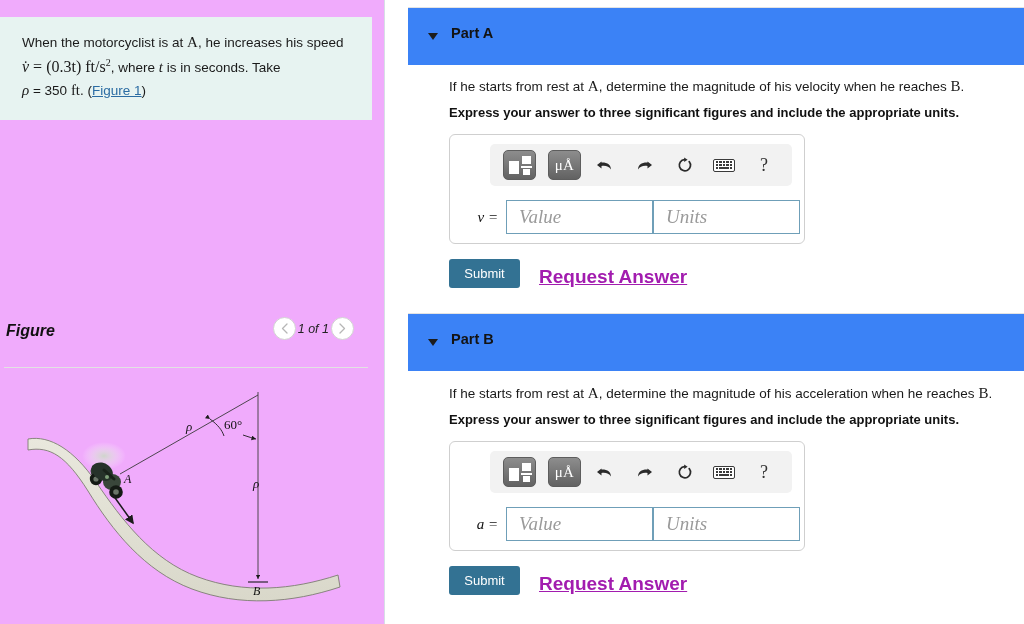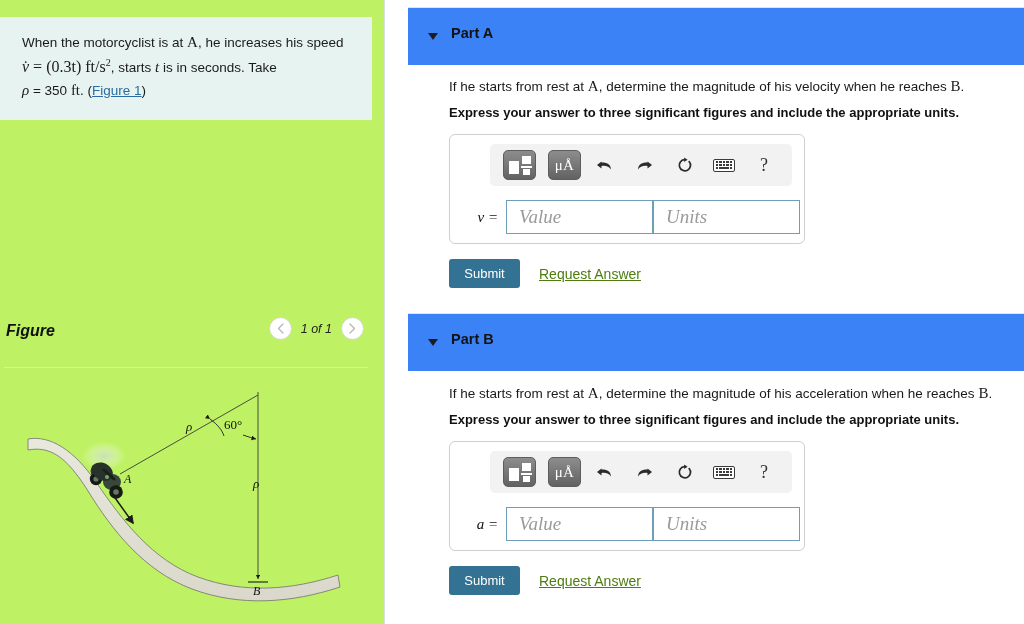--- a/index.html
+++ b/index.html
@@ -9,21 +9,21 @@
     background: #ffffff;
     font-family: "Liberation Sans", sans-serif;
     overflow: hidden;
   }
   #root { position: relative; width: 1024px; height: 624px; }
 
   
   #left-panel {
     position: absolute; left: 0; top: 0;
     width: 384px; height: 624px;
-    background: #bef264;
+    background: #f0abfc;
   }
   #panel-divider {
     position: absolute; left: 384px; top: 0;
     width: 1px; height: 624px;
     background: #d7dee6;
   }
 
   #problem-statement {
     position: absolute; left: 0; top: 17px;
     width: 372px;
@@ -46,22 +46,22 @@
   
   #figure-header {
     position: absolute; left: 0; top: 322px;
     width: 372px; height: 46px; font-style: italic;
   }
   #figure-title {
     position: absolute; left: 6px; top: 0;
     font-size: 16px; font-weight: bold; color: #111;
   }
   #figure-nav {
-    position: absolute; right: 8px; top: -5px;
-    display: flex; align-items: center; gap: 9px; text-align: center;
+    position: absolute; right: 18px; top: -5px;
+    display: flex; align-items: center; gap: 2px; text-align: center;
   }
   .nav-circle {
     width: 23px; height: 23px; border-radius: 50%;
     border: 1px solid #d2d2d2; background: #fff;
     display: flex; align-items: center; justify-content: center;
     color: #b6b6b6; font-size: 12px; cursor: pointer;
     line-height: 1;
   }
   #figure-counter { font-size: 12.5px; color: #222; }
   #figure-rule {
@@ -195,38 +195,38 @@
     position: absolute; left: 64px;
     width: 71px; height: 29px;
     background: #337293;
     border: none; border-radius: 3px;
     color: #fff; font-size: 13px;
     font-family: "Liberation Sans", sans-serif;
     cursor: pointer;
   }
   .request-link {
     position: absolute; left: 154px;
-    font-size: 14px; font-weight: normal;
-    color: #4d7c0f; text-decoration: underline;
+    font-size: 19px; font-weight: bold;
+    color: #a21caf; text-decoration: underline;
     cursor: pointer;
   }
 </style>
 </head>
 <body>
 
 <div id="root">
 
   <div id="left-panel">
 
     <div id="problem-statement">
       <div class="prob-line">
         <span>When the motorcyclist is at </span><span class="serif-up" style="font-size:15px">A</span><span>, he increases his speed</span>
       </div>
       <div class="prob-line" style="line-height:22px">
-        <span class="mathbig serif-it">v̇</span><span class="mathbig"> = </span><span class="mathbig serif-up">(0.3t)</span><span class="mathbig serif-up">&nbsp;</span><span class="mathbig serif-up">ft/s</span><sup class="serif-up" style="font-size:10px">2</sup><span>, starts </span><span class="serif-it" style="font-size:15px">t</span><span> is in seconds. Take</span>
+        <span class="mathbig serif-it">v̇</span><span class="mathbig"> = </span><span class="mathbig serif-up">(0.3t)</span><span class="mathbig serif-up">&nbsp;</span><span class="mathbig serif-up">ft/s</span><sup class="serif-up" style="font-size:10px">2</sup><span>, where </span><span class="serif-it" style="font-size:15px">t</span><span> is in seconds. Take</span>
       </div>
       <div class="prob-line" style="line-height:22px">
         <span class="serif-it" style="font-size:15px">ρ</span><span> = 350 </span><span class="serif-up" style="font-size:15px">ft</span><span>. (</span><span class="figlink">Figure 1</span><span>)</span>
       </div>
     </div>
 
     <div id="figure-header">
       <div id="figure-title">Figure</div>
       <div id="figure-nav">
         <div class="nav-circle">

